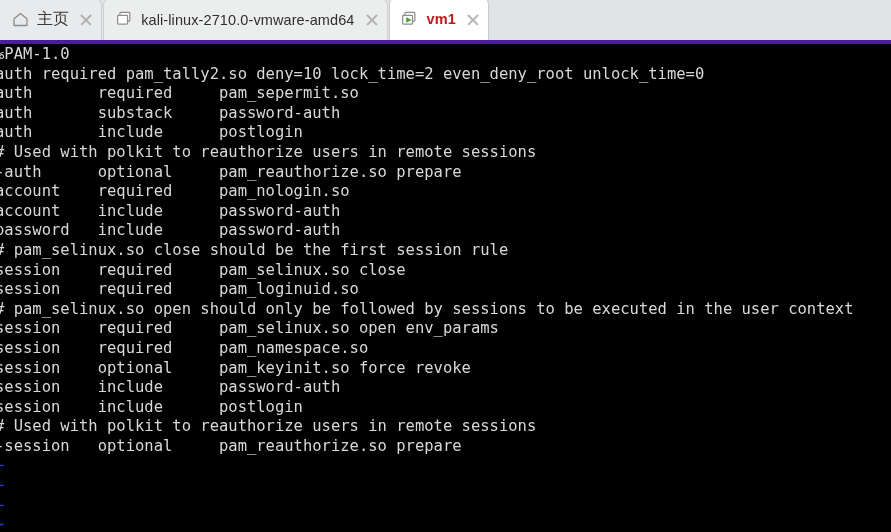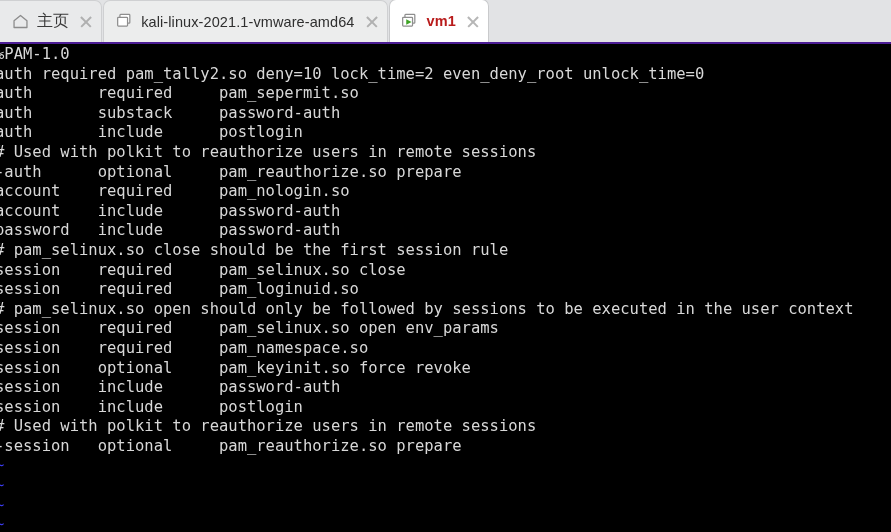--- a/index.html
+++ b/index.html
@@ -17,21 +17,21 @@
   }
 
   
   .tabbar {
     position: absolute;
     left: 0; top: 0;
     width: 891px;
     height: 44px;
     background: #e2e3e5;
     box-sizing: border-box;
-    border-bottom: 2px solid #4c1d95;
+    border-bottom: 4px solid #4c1d95;
     display: flex;
     align-items: flex-end;
     text-align: right;
   }
   .tab {
     position: relative;
     height: 42px;
     display: flex;
     align-items: center;
     box-sizing: border-box;
@@ -148,21 +148,21 @@
       <span class="tab-close"></span>
     </div>
 
     <div class="tab">
       <span class="tab-icon">
         <svg width="19" height="19" viewBox="0 0 20 20">
           <rect x="5.2" y="2.6" width="10.4" height="9.2" rx="0.8" fill="#ffffff" stroke="#8e8e8e" stroke-width="1.3"></rect>
           <rect x="2.8" y="5.6" width="10.4" height="9.2" rx="0.8" fill="#ffffff" stroke="#8e8e8e" stroke-width="1.3"></rect>
         </svg>
       </span>
-      <span class="tab-label">kali-linux-2021.1-vmware-amd64</span>
+      <span class="tab-label">kali-linux-2710.0-vmware-amd64</span>
       <span class="tab-close"></span>
     </div>
 
     <div class="tab active">
       <span class="tab-icon">
         <svg width="19" height="19" viewBox="0 0 20 20">
           <rect x="5.2" y="2.6" width="10.4" height="9.2" rx="0.8" fill="#ffffff" stroke="#8e8e8e" stroke-width="1.3"></rect>
           <rect x="2.8" y="5.6" width="10.4" height="9.2" rx="0.8" fill="#ffffff" stroke="#8e8e8e" stroke-width="1.3"></rect>
           <path d="M6.6 7.5 L12.2 10.4 L6.6 13.3 Z" fill="#3fa425"></path>
         </svg>

